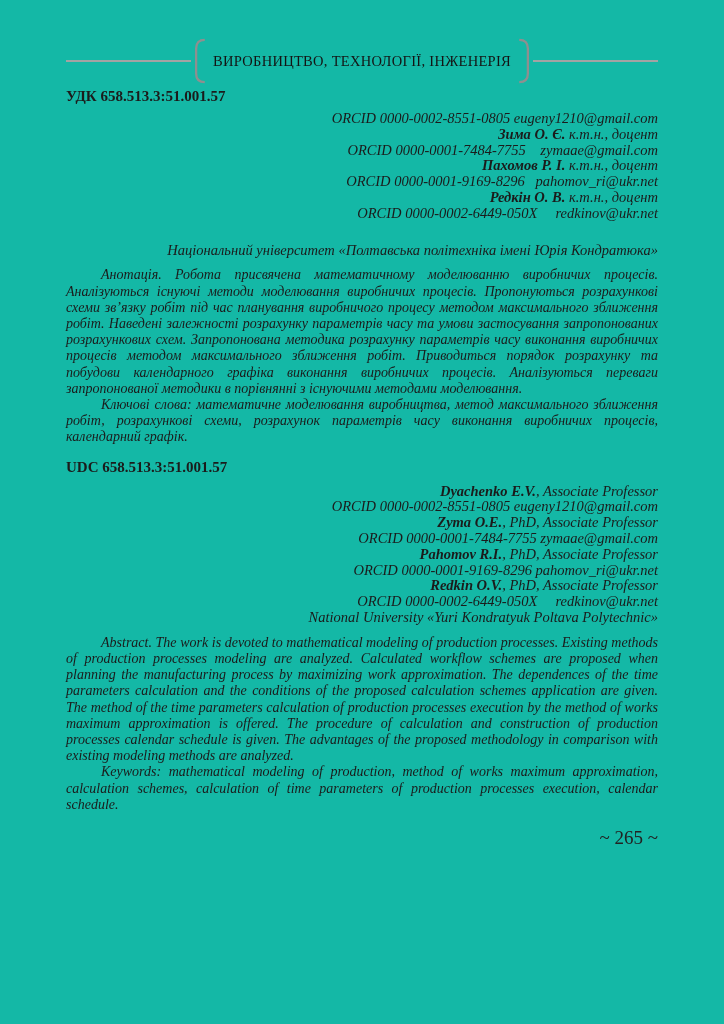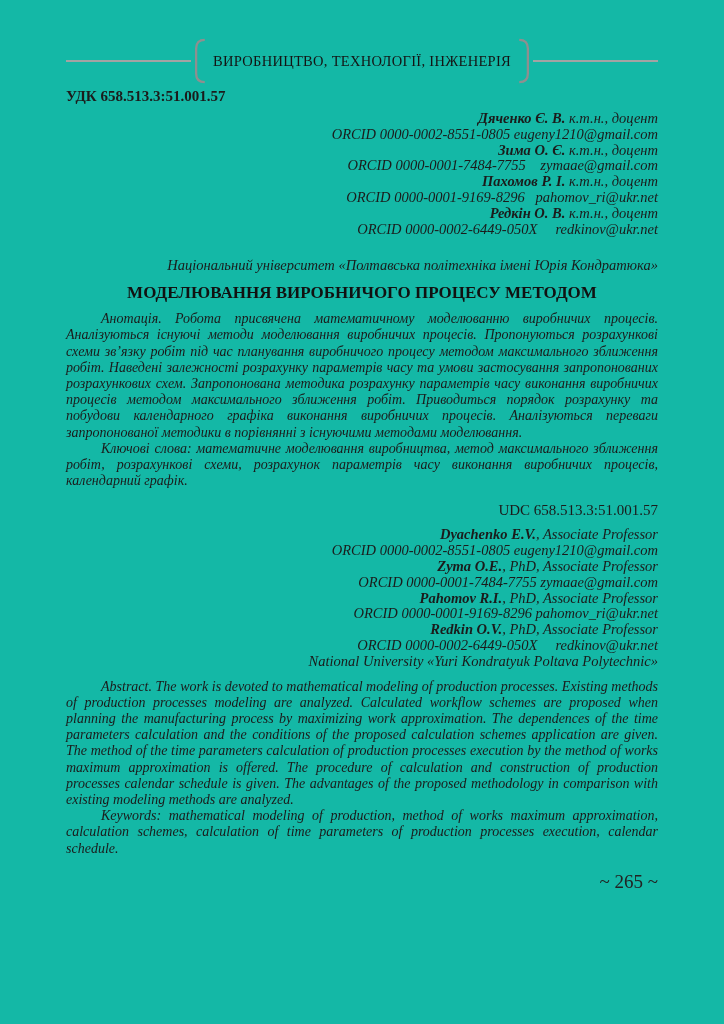--- a/index.html
+++ b/index.html
@@ -15,21 +15,21 @@
   .banner .bracket{flex:0 0 auto;display:block;}
   .banner-text{flex:0 0 auto;font-size:14.5px;letter-spacing:.3px;padding:0 6px;white-space:nowrap;color:#141414;}
   .udk{font-weight:bold;font-size:15px;margin-top:4px;}
   .authors{margin-top:6px;text-align:right;font-style:italic;font-size:14.5px;line-height:15.8px;}
   .authors .b{font-weight:bold;}
   .affiliation{text-align:right;font-style:italic;font-size:14.5px;line-height:15.8px;margin-top:21px;}
   .main-title{margin-top:9px;text-align:center;font-weight:bold;font-size:17px;line-height:19px;color:#111;}
   .para{margin:0;text-align:justify;font-style:italic;font-size:14px;line-height:16.2px;text-indent:35px;}
   .para .lead{font-weight:normal;}
   .para.first{margin-top:9px;}
-  .udc{font-weight:normal;font-size:15px;margin-top:13px;font-style:normal;text-align:right;}
+  .udc{font-weight:bold;font-size:15px;margin-top:13px;font-style:normal;}
   .authors.en{margin-top:8px;}
   .main-title.en{margin-top:11px;}
   .page-number{margin-top:14px;text-align:right;font-size:19px;color:#222;}
 </style>
 </head>
 <body>
 
 <div class="page">
   <div class="content">
 
@@ -41,33 +41,31 @@
       <div class="banner-text">ВИРОБНИЦТВО, ТЕХНОЛОГІЇ, ІНЖЕНЕРІЯ</div>
       <svg class="bracket" width="16" height="46" viewBox="0 0 16 48">
         <path d="M2 2 Q11 2 11 11 L11 37 Q11 46 2 46" fill="none" stroke="#8f8f8f" stroke-width="2.4"></path>
       </svg>
       <div class="rule"></div>
     </div>
 
     <div class="udk">УДК 658.513.3:51.001.57</div>
 
     <div class="authors">
-      <div><span class="b">Дяченко Є. В.</span><span> к.т.н., доцент</span></div>
       <div><span>ORCID 0000-0002-8551-0805 eugeny1210@gmail.com</span></div>
       <div><span class="b">Зима О. Є.</span><span> к.т.н., доцент</span></div>
       <div><span>ORCID 0000-0001-7484-7755&nbsp;&nbsp;&nbsp; zymaae@gmail.com</span></div>
       <div><span class="b">Пахомов Р. І.</span><span> к.т.н., доцент</span></div>
       <div><span>ORCID 0000-0001-9169-8296&nbsp;&nbsp; pahomov_ri@ukr.net</span></div>
       <div><span class="b">Редкін О. В.</span><span> к.т.н., доцент</span></div>
       <div><span>ORCID 0000-0002-6449-050X&nbsp;&nbsp;&nbsp;&nbsp; redkinov@ukr.net</span></div>
       <div class="affiliation">Національний університет «Полтавська політехніка імені Юрія Кондратюка»</div>
     </div>
 
     <div class="main-title">
-      <div>МОДЕЛЮВАННЯ ВИРОБНИЧОГО ПРОЦЕСУ МЕТОДОМ</div>
     </div>
 
     <p class="para first"><span class="lead">Анотація.</span><span> Робота присвячена математичному моделюванню виробничих процесів. Аналізуються існуючі методи моделювання виробничих процесів. Пропонуються розрахункові схеми зв’язку робіт під час планування виробничого процесу методом максимального зближення робіт. Наведені залежності розрахунку параметрів часу та умови застосування запропонованих розрахункових схем. Запропонована методика розрахунку параметрів часу виконання виробничих процесів методом максимального зближення робіт. Приводиться порядок розрахунку та побудови календарного графіка виконання виробничих процесів. Аналізуються переваги запропонованої методики в порівнянні з існуючими методами моделювання.</span></p>
 
     <p class="para"><span class="lead">Ключові слова:</span><span> математичне моделювання виробництва, метод максимального зближення робіт, розрахункові схеми, розрахунок параметрів часу виконання виробничих процесів, календарний графік.</span></p>
 
     <div class="udc">UDC 658.513.3:51.001.57</div>
 
     <div class="authors en">
       <div><span class="b">Dyachenko E.V.</span><span>, Associate Professor</span></div>

